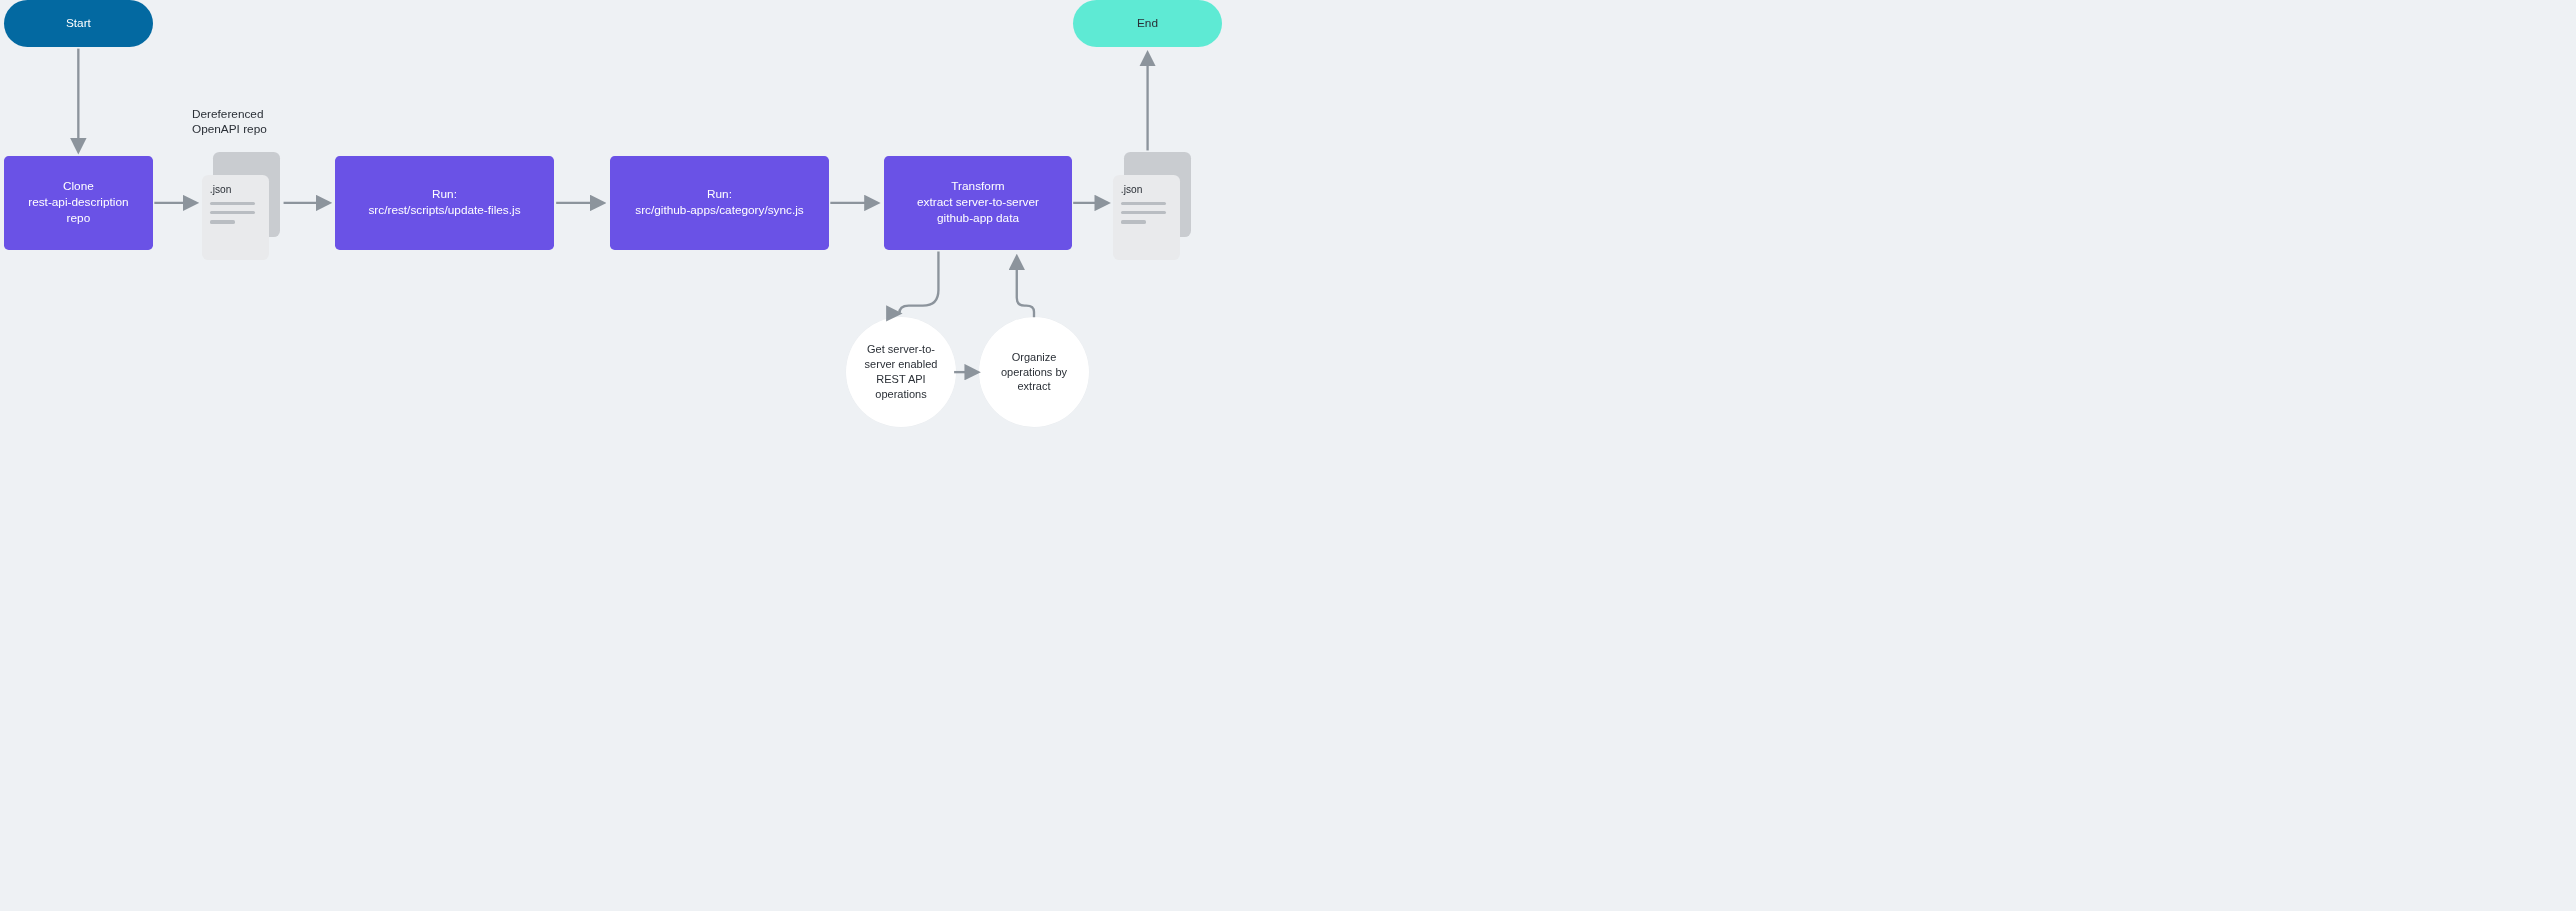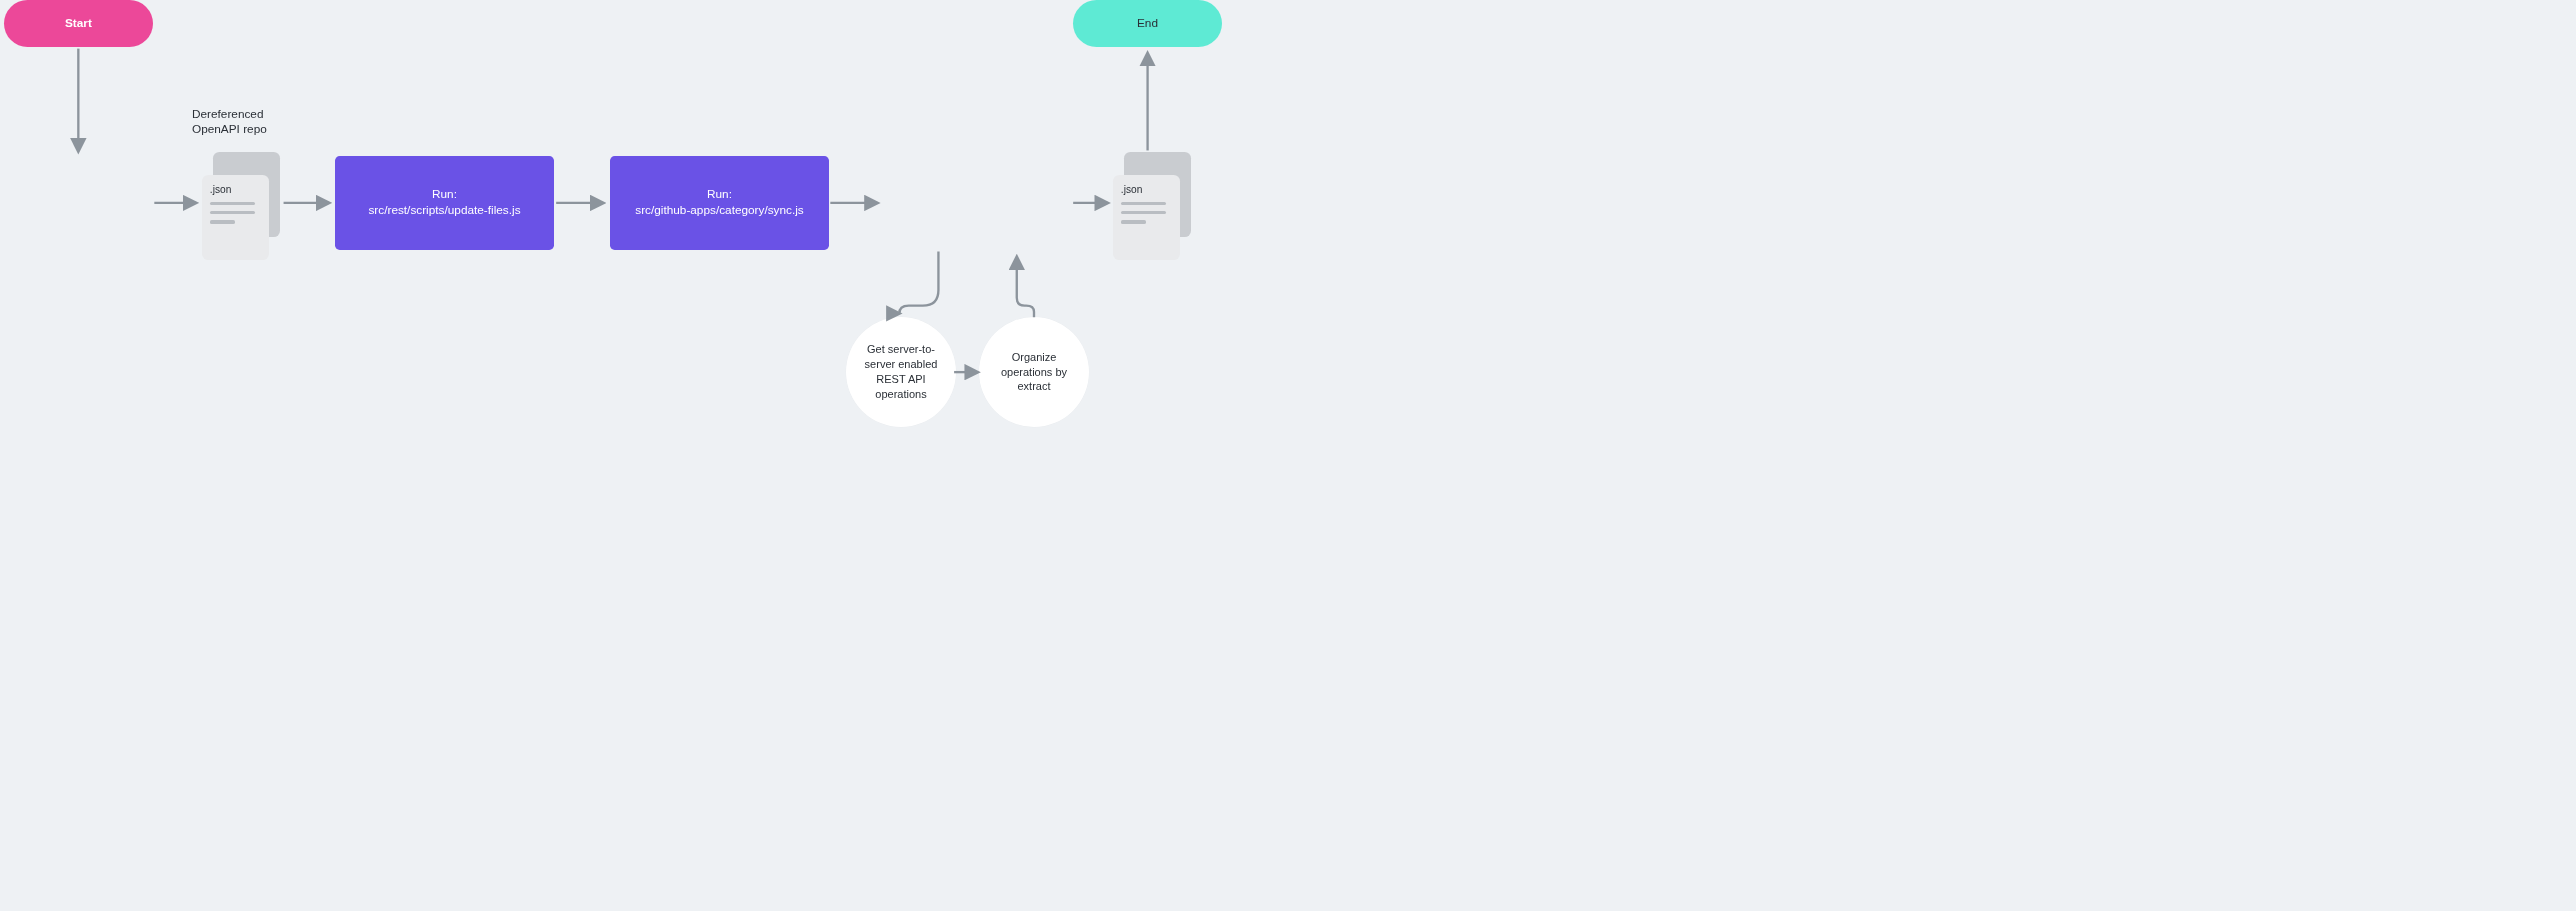--- a/index.html
+++ b/index.html
@@ -24,21 +24,21 @@
     text-align: center;
     font-size: 11.8px;
     line-height: 1.35;
   }
   .pill {
     border-radius: 783px;
     color: #fff;
     font-weight: 500;
     padding: 0 22px;
   }
-  .start { background: #ec4899; font-weight: bold; }
+  .start { background: #0369a1; }
   .end   { background: #5eead4; color: #2a2f36; }
   .proc {
     background: #6a52e6;
     color: #fff;
     border-radius: 4.7px;
     padding: 7.8px 11px;
   }
   .circle {
     background: #fff;
     color: #2a2f36;
@@ -90,20 +90,25 @@
 <div class="stage">
 
   <div class="node pill start" style="left:3.9px; top:0; width:149px; height:47px;">
     <span>Start</span>
   </div>
 
   <div class="node pill end" style="left:1073px; top:0; width:149px; height:47px;">
     <span>End</span>
   </div>
 
+  <div class="node proc" style="left:3.9px; top:156px; width:149px; height:94px;">
+    <span>Clone</span>
+    <span>rest-api-description</span>
+    <span>repo</span>
+  </div>
 
   <div class="caption" style="left:192px; top:107px;">
     <div>Dereferenced</div>
     <div>OpenAPI repo</div>
   </div>
 
   <div class="filestack" style="left:202px; top:152px; width:78px; height:97px;">
     <div class="sheet back"></div>
     <div class="sheet front">
       <div>.json</div>
@@ -116,20 +121,25 @@
   <div class="node proc" style="left:335px; top:156px; width:219px; height:94px;">
     <span>Run:</span>
     <span>src/rest/scripts/update-files.js</span>
   </div>
 
   <div class="node proc" style="left:610px; top:156px; width:219px; height:94px;">
     <span>Run:</span>
     <span>src/github-apps/category/sync.js</span>
   </div>
 
+  <div class="node proc" style="left:884px; top:156px; width:188px; height:94px;">
+    <span>Transform</span>
+    <span>extract server-to-server</span>
+    <span>github-app data</span>
+  </div>
 
   <div class="filestack" style="left:1113px; top:152px; width:78px; height:97px;">
     <div class="sheet back"></div>
     <div class="sheet front">
       <div>.json</div>
       <div class="line" style="width:45px;"></div>
       <div class="line" style="width:45px;"></div>
       <div class="line" style="width:25px;"></div>
     </div>
   </div>

